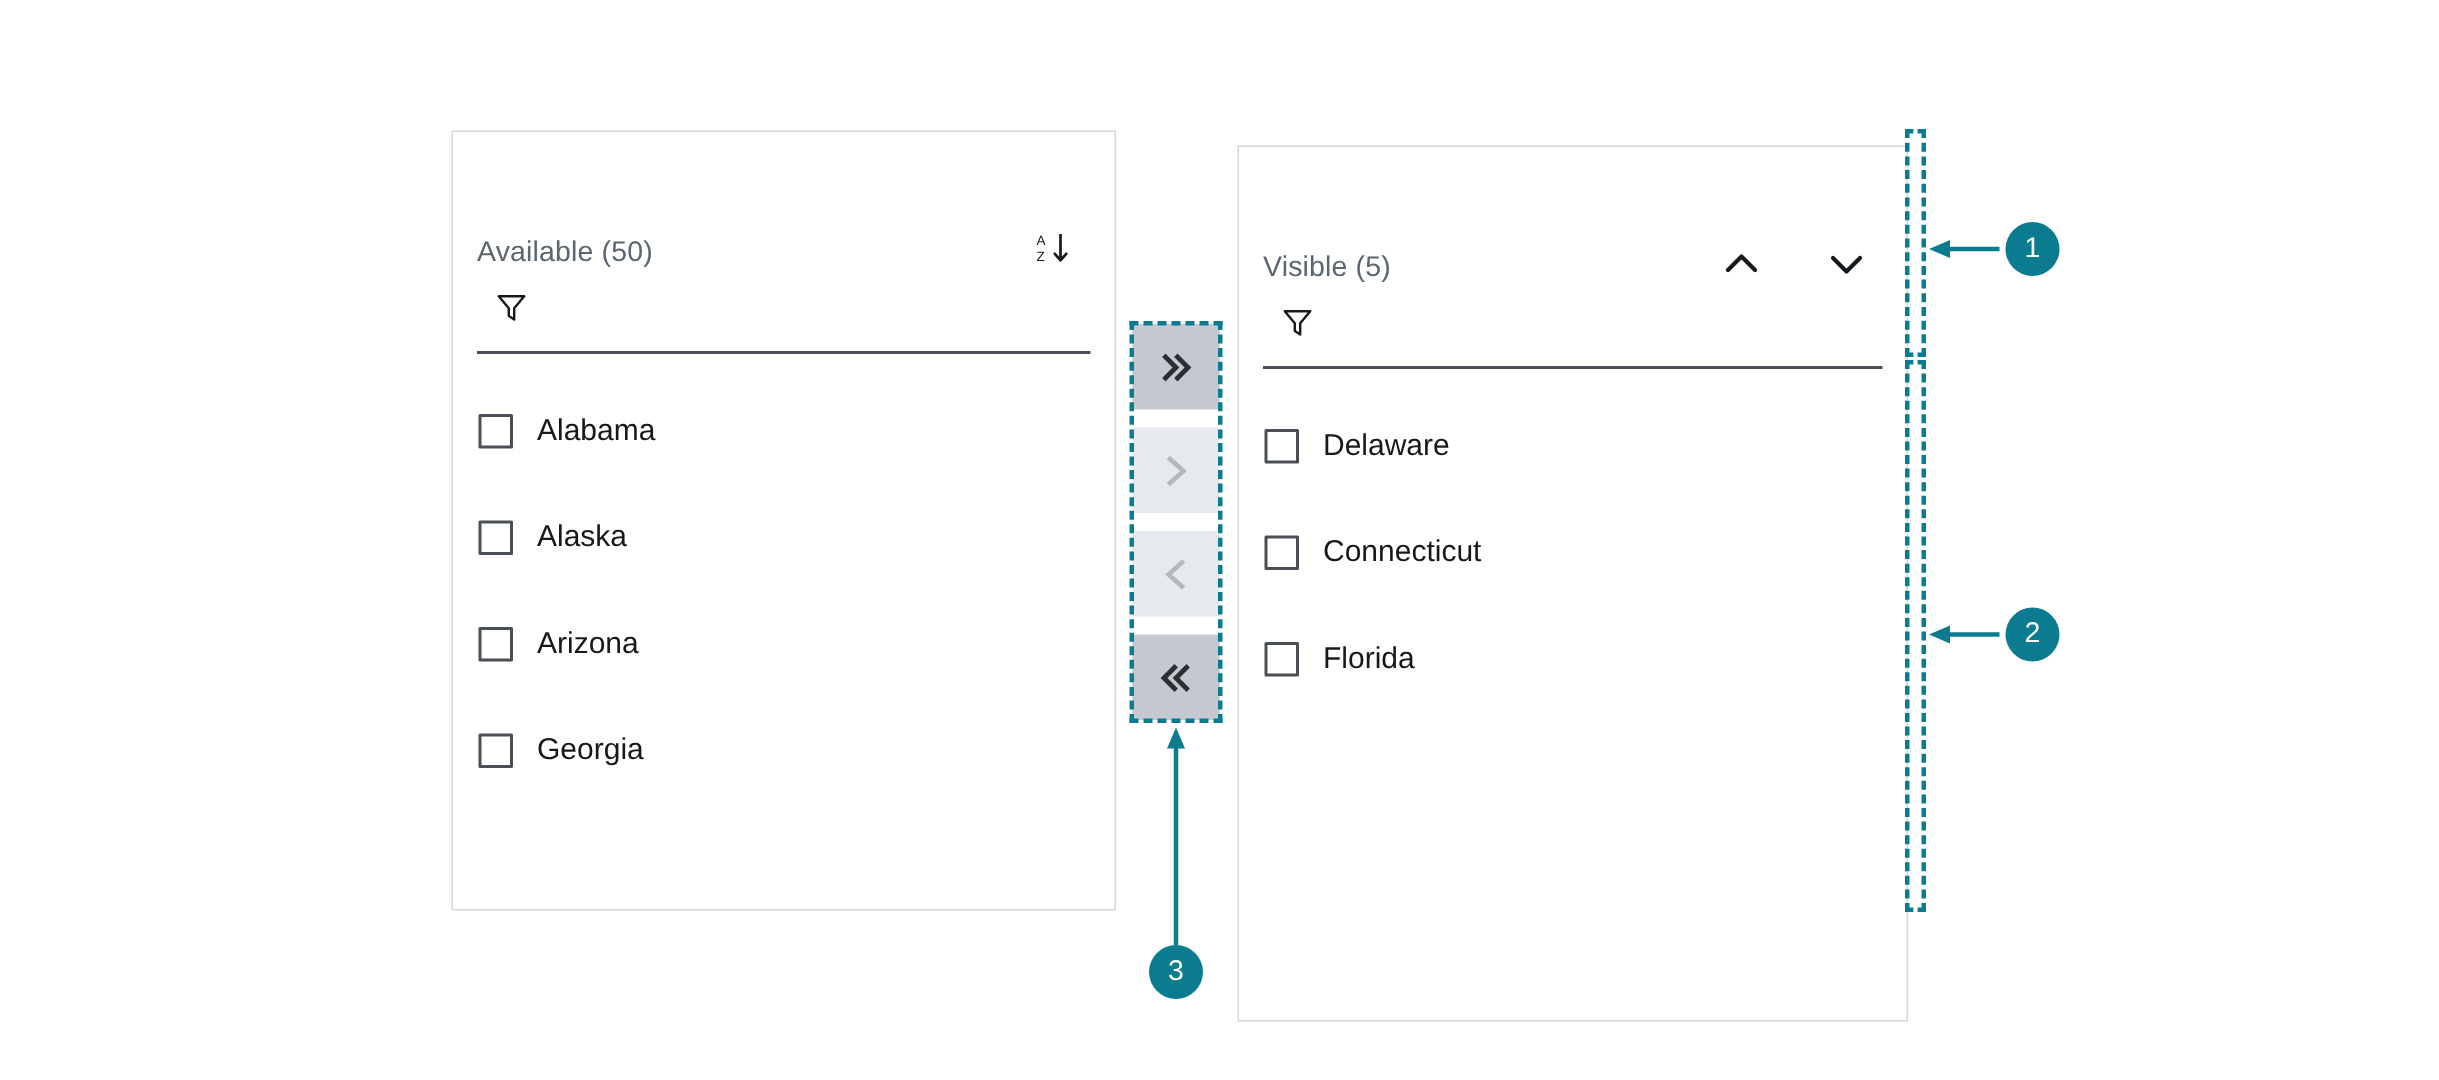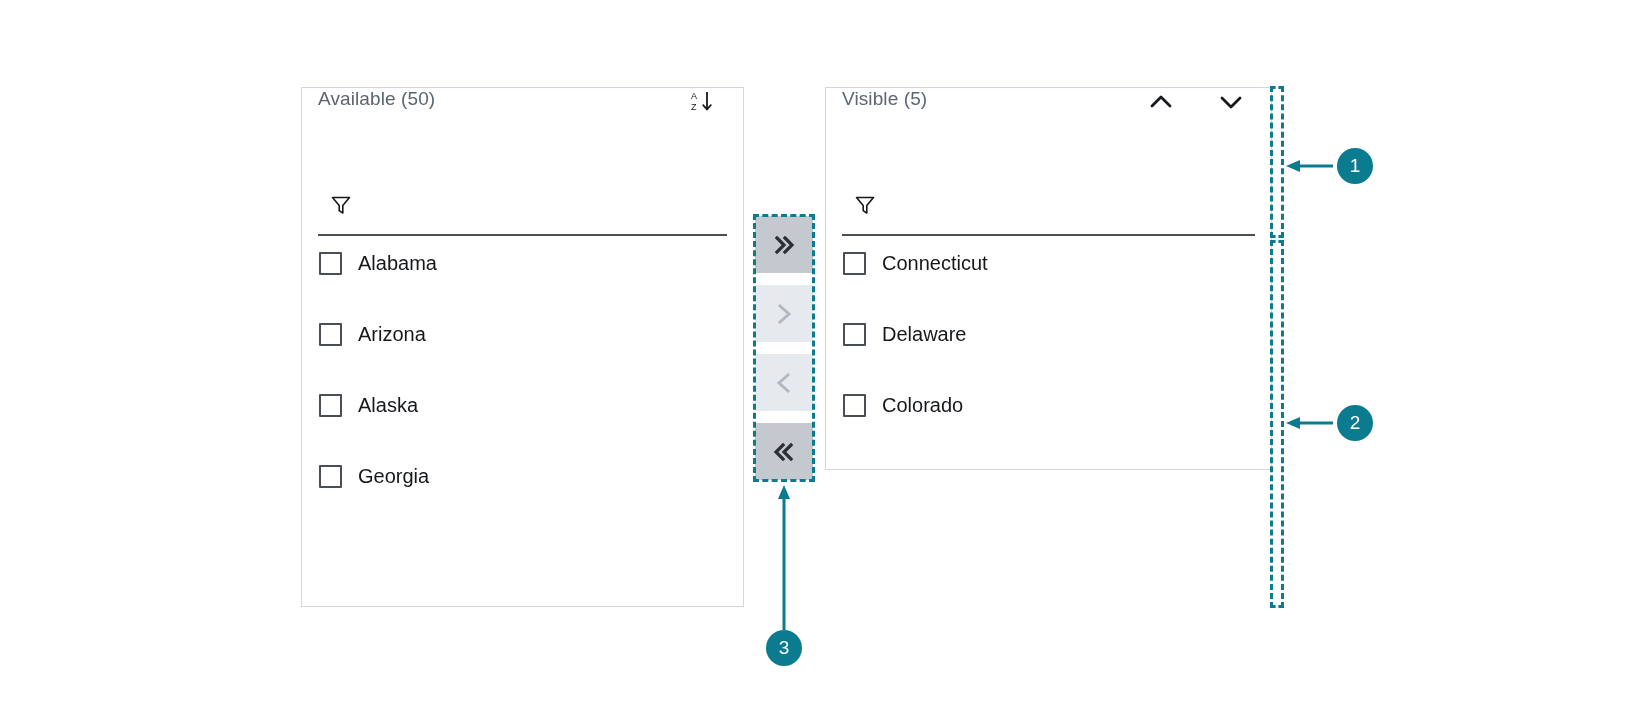--- a/index.html
+++ b/index.html
@@ -30,33 +30,33 @@
     box-sizing: border-box;
   }
   #panel-available {
     left: 301px;
     top: 87px;
     width: 443px;
     height: 520px;
   }
   #panel-visible {
     left: 825px;
-    top: 87px;
+    top: 97px;
     width: 447px;
-    height: 383px;
+    height: 584px;
   }
 
   .panel-header {
     position: absolute;
     left: 0; top: 0;
     width: 100%;
     height: 92px;
     box-sizing: border-box;
     display: flex;
-    align-items: flex-start;
+    align-items: flex-end;
     padding: 0 26px 0 16px;
   }
   .panel-title {
     font-size: 19px;
     color: #5b6670;
     letter-spacing: .1px;
     white-space: nowrap;
   }
   .header-actions {
     margin-left: auto;
@@ -113,21 +113,21 @@
     left: 0;
     top: 152px;
     right: 0;
     bottom: 0;
     overflow: hidden;
     padding-top: 12px;
     box-sizing: border-box;
   }
   .list-item {
     display: flex;
-    align-items: flex-start;
+    align-items: center;
     height: 71px;
     padding-left: 17px;
     box-sizing: border-box;
   }
   .cb {
     width: 23px;
     height: 23px;
     border: 2px solid #4a4f55;
     box-sizing: border-box;
     background: #fff;
@@ -264,25 +264,25 @@
       <input class="filter-input" type="text" value="" placeholder="" style="">
     </div>
 
     <div class="list" id="available-list">
       <div class="list-item">
         <span class="cb"></span>
         <span class="item-label">Alabama</span>
       </div>
       <div class="list-item">
         <span class="cb"></span>
+        <span class="item-label">Alaska</span>
+      </div>
+      <div class="list-item">
+        <span class="cb"></span>
         <span class="item-label">Arizona</span>
-      </div>
-      <div class="list-item">
-        <span class="cb"></span>
-        <span class="item-label">Alaska</span>
       </div>
       <div class="list-item">
         <span class="cb"></span>
         <span class="item-label">Georgia</span>
       </div>
     </div>
   </div>
 
   <div id="transfer-col">
     <button class="xfer-btn xfer-enabled">
@@ -332,29 +332,29 @@
         <svg width="22" height="22" viewBox="0 0 22 22" fill="none">
           <path d="M2.5 3.5 H19.5 L12.8 11.5 V19 L9.2 16.6 V11.5 Z" stroke="#16191c" stroke-width="1.6" fill="none" stroke-linejoin="round"></path>
         </svg>
       </span>
       <input class="filter-input" type="text" value="" placeholder="" style="">
     </div>
 
     <div class="list" id="visible-list">
       <div class="list-item">
         <span class="cb"></span>
+        <span class="item-label">Delaware</span>
+      </div>
+      <div class="list-item">
+        <span class="cb"></span>
         <span class="item-label">Connecticut</span>
       </div>
       <div class="list-item">
         <span class="cb"></span>
-        <span class="item-label">Delaware</span>
-      </div>
-      <div class="list-item">
-        <span class="cb"></span>
-        <span class="item-label">Colorado</span>
+        <span class="item-label">Florida</span>
       </div>
     </div>
   </div>
 
   <div class="dash-box" id="dash-buttons"></div>
   <div class="dash-box" id="dash-header-strip"></div>
   <div class="dash-box" id="dash-list-strip"></div>
 
   <svg class="anno-svg">
 

